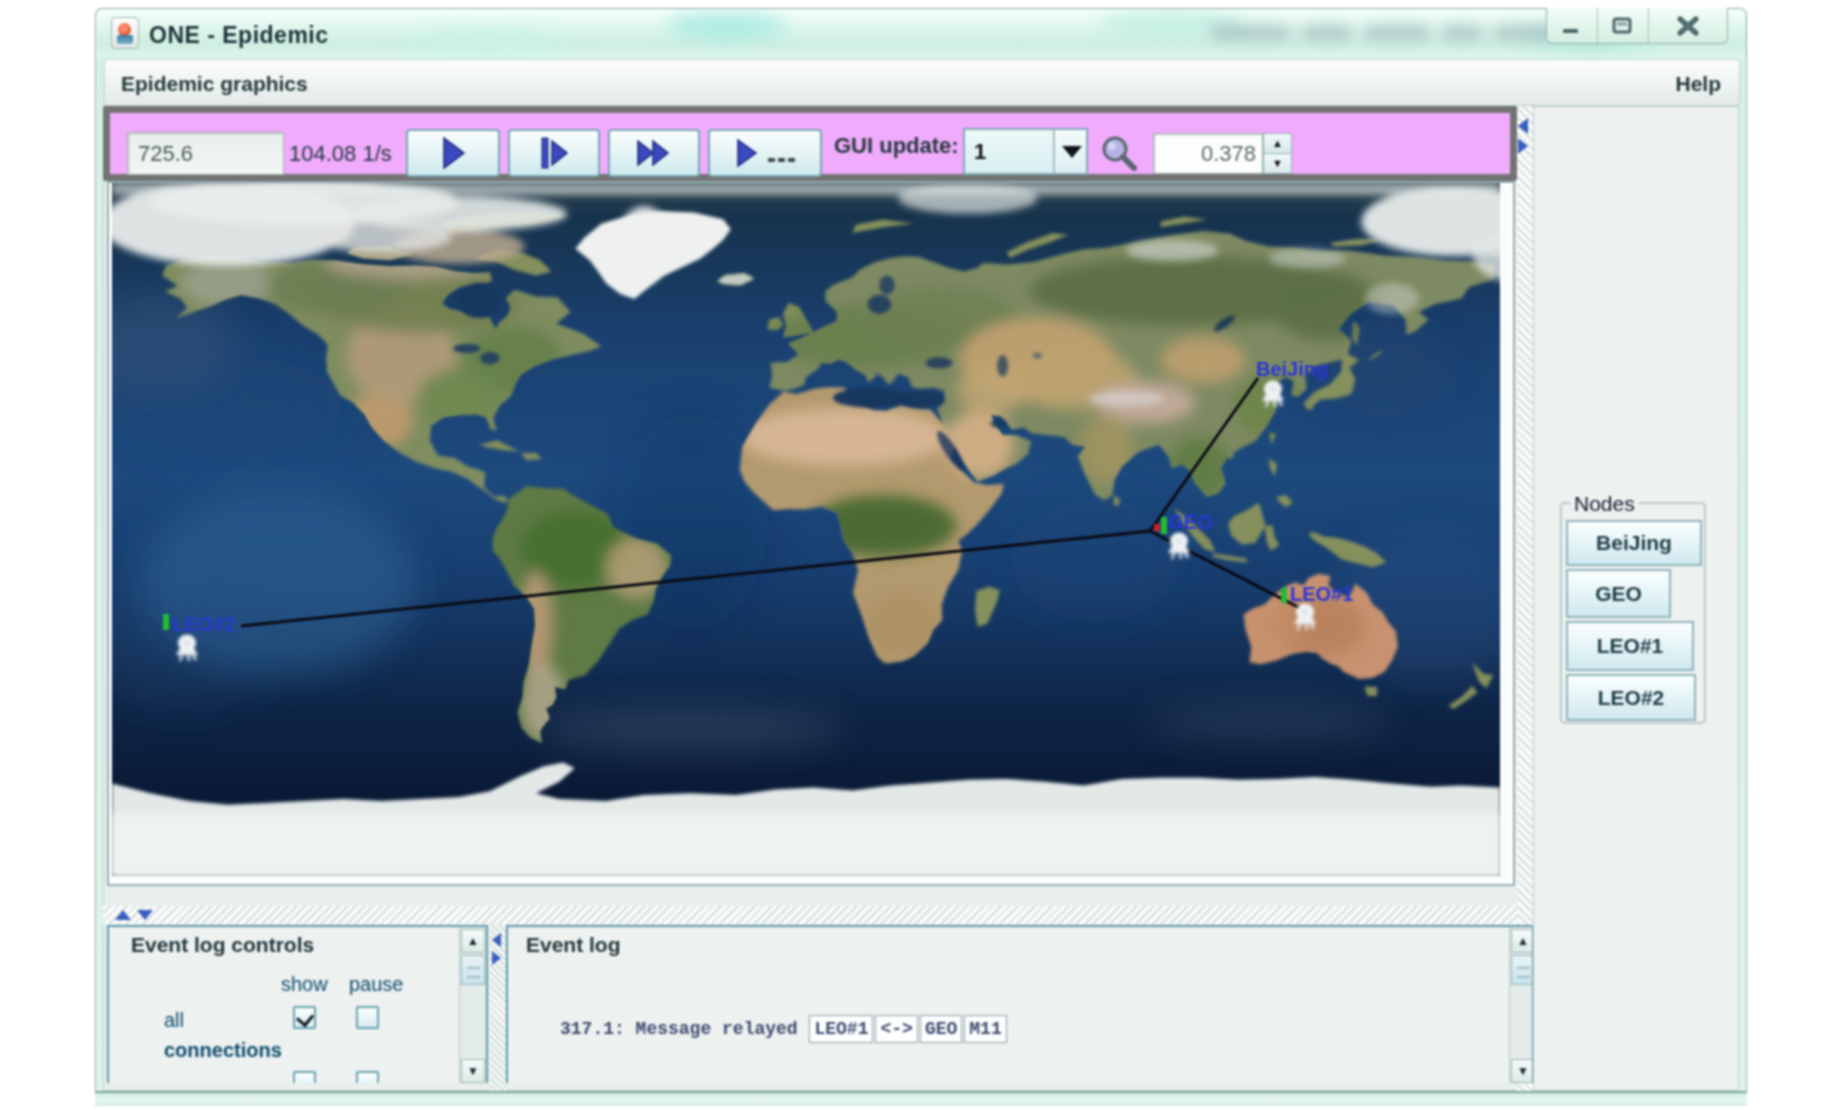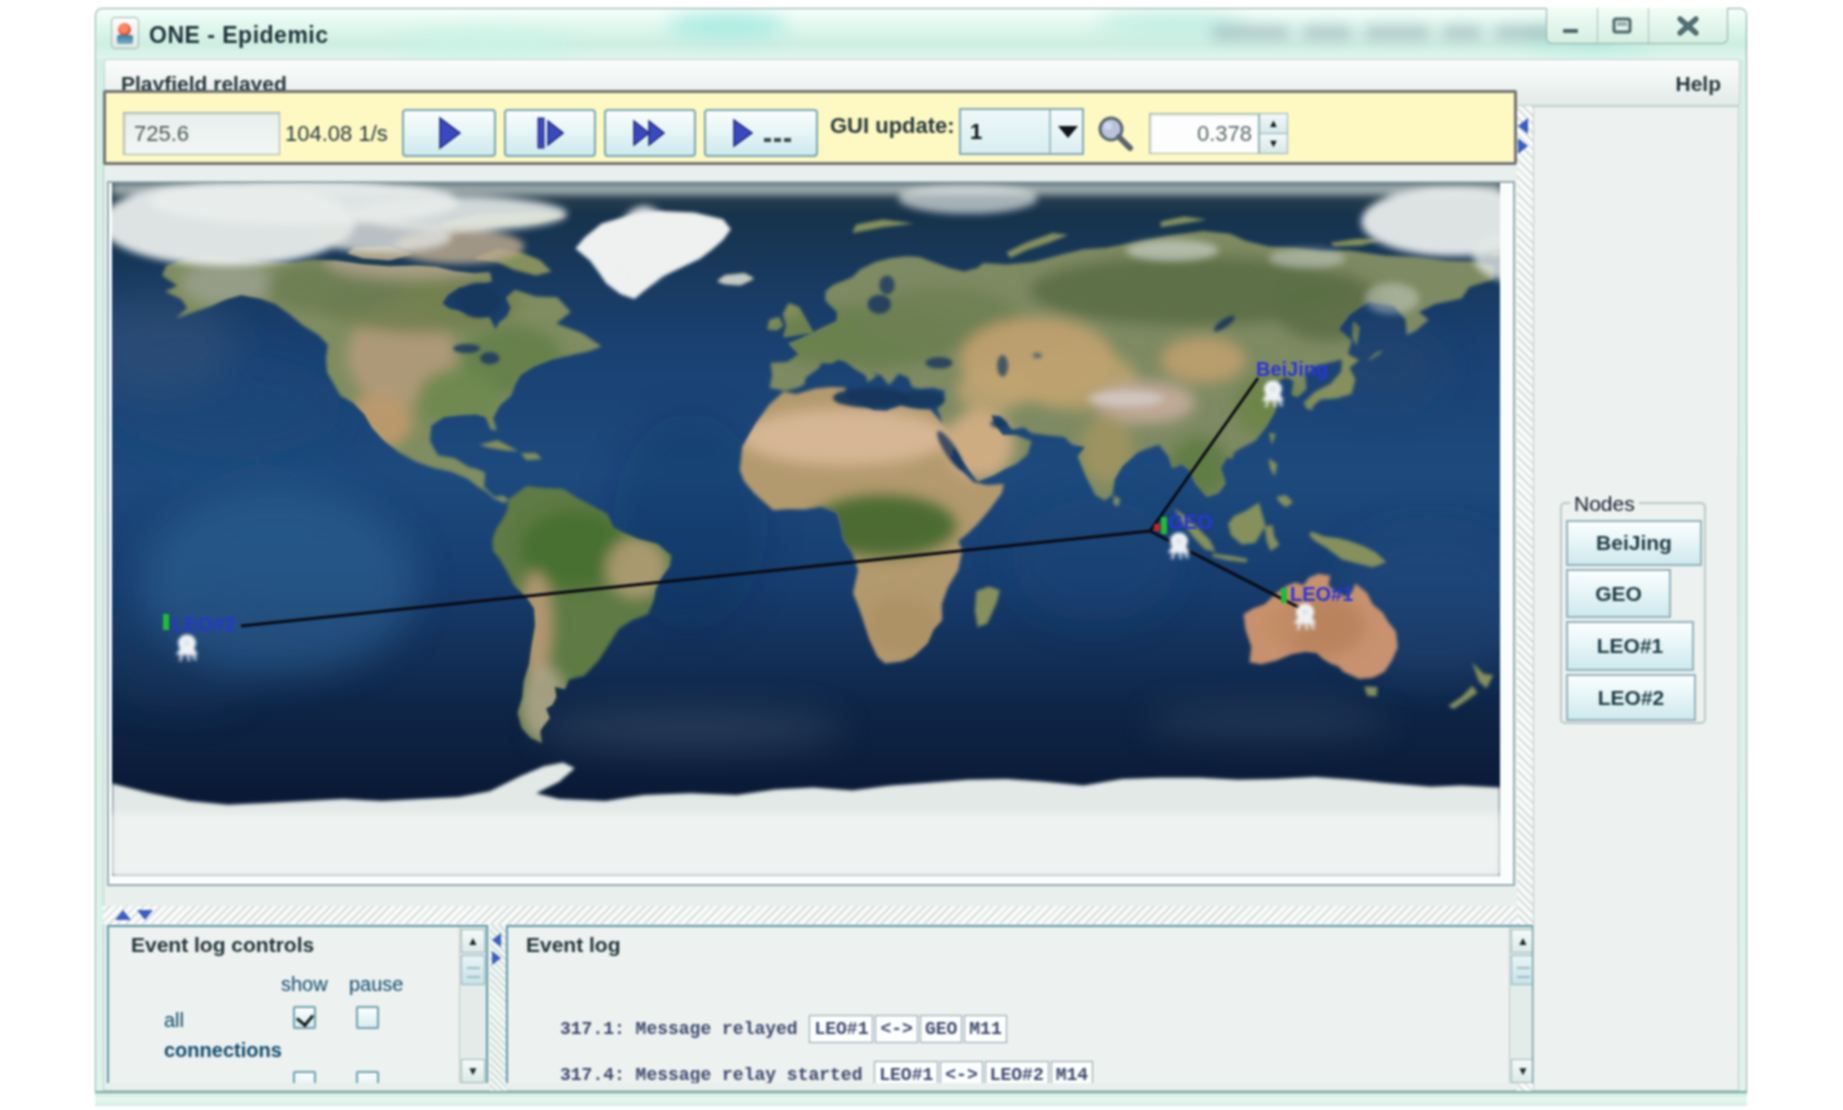--- a/index.html
+++ b/index.html
@@ -29,22 +29,22 @@
 .wb svg{position:absolute;left:50%;top:50%;transform:translate(-50%,-50%)}
 
 #menubar{position:absolute;left:8px;top:50px;width:1636px;height:47px;
  background:linear-gradient(180deg,#fbfdfc 0%,#eef3f1 55%,#e3eae7 100%);
  border:1px solid #c3d2ce;border-radius:3px}
 #menubar .mi{position:absolute;top:12px;font-size:21px;font-weight:700;color:#23363a}
 
 #content{position:absolute;left:103px;top:105px;width:1636px;height:986px;background:#e9efec;
  border:1px solid #bccdc9}
 
-#toolbar{position:absolute;left:103px;top:90px;width:1414px;height:75px;background:#fef9c3;
- border:3px solid #737373;border-radius:2px}
+#toolbar{position:absolute;left:103px;top:106px;width:1414px;height:75px;background:#f0abfc;
+ border:7px solid #737373;border-radius:2px}
 .tfield{position:absolute;background:linear-gradient(180deg,#e8efec,#f2f6f4);border:1px solid #9fb4ae;
  box-shadow:inset 1px 1px 2px rgba(90,110,105,.35);font-size:22px;color:#4a5a58}
 #speed{left:17px;top:19px;width:157px;height:43px;line-height:41px;padding-left:10px}
 #rate{position:absolute;left:179px;top:19px;height:43px;line-height:43px;font-size:22px;font-weight:400;color:#24383c}
 .pbtn{position:absolute;top:16px;height:48px;background:linear-gradient(180deg,#fafdfd 0%,#e8f5f6 45%,#cde9ee 100%);
  border:2px solid #76a6b2;border-radius:4px;box-shadow:inset 0 1px 0 #fff}
 .pbtn svg{position:absolute;left:50%;top:50%;transform:translate(-50%,-50%)}
 #gul{position:absolute;left:724px;top:20px;font-size:22px;font-weight:700;color:#24383c}
 #combo{position:absolute;left:853px;top:15px;width:125px;height:47px;background:linear-gradient(180deg,#eef8f8,#d8eef0);
  border:2px solid #7fa9b4;font-size:22px;font-weight:700;color:#111;line-height:43px;padding-left:9px}
@@ -140,21 +140,21 @@
           </svg>
         </div>
   <div class="wb">
           <svg width="26" height="22">
             <path d="M5,4 L21,18 M21,4 L5,18" stroke="#3e585c" stroke-width="5" stroke-linecap="round"></path>
             <path d="M5,4 L21,18 M21,4 L5,18" stroke="#5a7a7e" stroke-width="2.2" stroke-linecap="round"></path>
           </svg>
         </div>
  </div>
  <div id="menubar">
-   <div class="mi" style="left:16px">Playfield relayed</div>
+   <div class="mi" style="left:16px">Epidemic graphics</div>
    <div class="mi" style="right:18px">Help</div>
  </div>
 </div>
 <div id="content"></div>
 <div id="toolbar">
   <div class="tfield" id="speed">725.6</div>
   <div id="rate">104.08 1/s</div>
   <div class="pbtn" style="left:296px;width:94px">
         <svg width="30" height="36">
           <path d="M6,3 L26,18 L6,33 Z" fill="#3a49c0" stroke="#1c2878" stroke-width="1.5"></path>
@@ -438,21 +438,20 @@
     <div class="sbtn" style="top:132px">▼</div>
   </div>
 </div>
 <div id="vdiv2">
       <div class="t1"></div>
       <div class="t2"></div>
     </div>
 <div class="bpanel" id="elog">
   <div class="ptitle" style="left:18px;top:6px">Event log</div>
   <div class="logline" style="left:52px;top:88px">317.1: Message relayed <span class="logbox">LEO#1</span><span class="logbox">&lt;-&gt;</span><span class="logbox">GEO</span><span class="logbox">M11</span></div>
-  <div class="logline" style="left:52px;top:134px">317.4: Message relay started <span class="logbox">LEO#1</span><span class="logbox">&lt;-&gt;</span><span class="logbox">LEO#2</span><span class="logbox">M14</span></div>
   <div class="sbar" style="left:1001px;top:0;height:164px">
     <div class="sbtn" style="top:2px">▲</div>
     <div class="sthumb" style="top:28px;height:30px"></div>
     <div class="sbtn" style="top:132px">▼</div>
   </div>
 </div>
 <div id="rpanel">
   <div id="nodesbox">
     <div class="gt">Nodes</div>
     <div class="nbtn" style="top:16px;width:136px;height:46px;line-height:42px">BeiJing</div>

